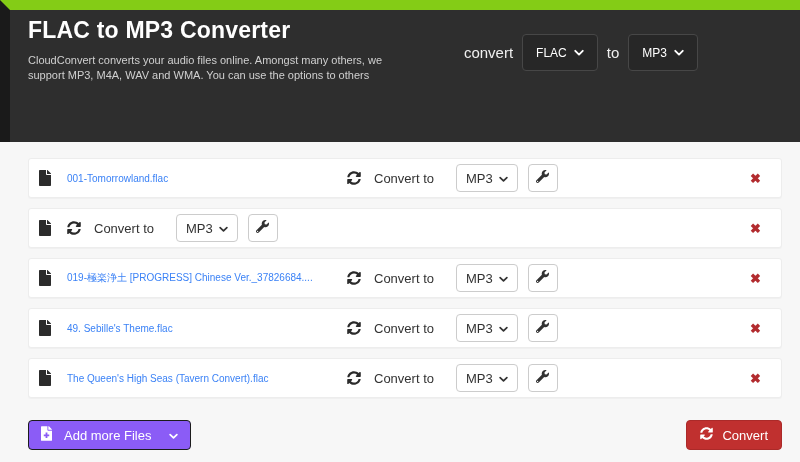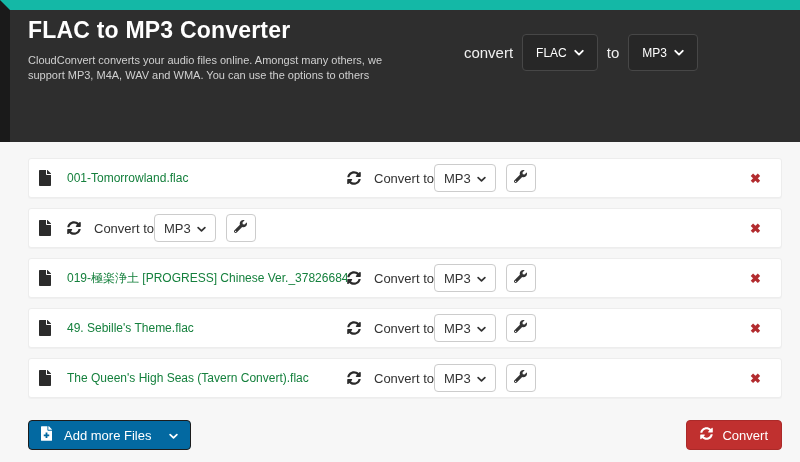--- a/index.html
+++ b/index.html
@@ -8,21 +8,21 @@
     font-family: "Liberation Sans", sans-serif;
     background: #f7f7f7;
     overflow: hidden;
   }
 
   
   .hero {
     position: relative;
     height: 142px;
     background: #2e2e2e;
-    border-top: 10px solid #14b8a6;
+    border-top: 10px solid #84cc16;
     border-left: 10px solid #1a1a1a;
   }
   .hero-left { padding: 7px 0 0 18px; }
   .hero-title {
     color: #ffffff;
     font-size: 23px;
     font-weight: bold;
     margin-bottom: 9px;
     letter-spacing: 0.2px;
   }
@@ -68,27 +68,27 @@
     margin: 0 18px 10px 28px;
     padding: 0 20px 0 10px;
     background: #ffffff;
     border: 1px solid #ededed;
     border-radius: 3px;
     box-shadow: 0 1px 1px rgba(0,0,0,0.03);
   }
   .file-icon-wrap { width: 14px; margin-right: 14px; display: flex; align-items: center; }
   .file-name {
     width: 280px;
-    font-size: 12px;
-    color: #15803d;
+    font-size: 10px;
+    color: #3b82f6;
     white-space: nowrap;
     overflow: hidden;
   }
   .row-refresh { display: flex; align-items: center; margin-right: 13px; cursor: pointer; }
-  .convert-to-label { font-size: 13px; color: #333333; margin-right: 0; }
+  .convert-to-label { font-size: 13px; color: #333333; margin-right: 22px; }
   .light-select {
     display: inline-flex;
     align-items: center;
     justify-content: center;
     gap: 6px;
     height: 28px;
     padding: 0 9px;
     background: #ffffff;
     border: 1px solid #cccccc;
     border-radius: 4px;
@@ -125,21 +125,21 @@
     justify-content: space-between;
     align-items: center;
     margin: 22px 18px 0 28px;
   }
   .add-files-btn {
     display: inline-flex;
     align-items: center;
     gap: 12px;
     height: 30px;
     padding: 0 12px;
-    background: #0369a1;
+    background: #8b5cf6;
     border: 1px solid #1c1c1c;
     border-radius: 4px;
     color: #ffffff;
     font-size: 13px;
     cursor: pointer;
   }
   .add-files-btn .caret { margin-left: 6px; }
   .convert-btn {
     display: inline-flex;
     align-items: center;

